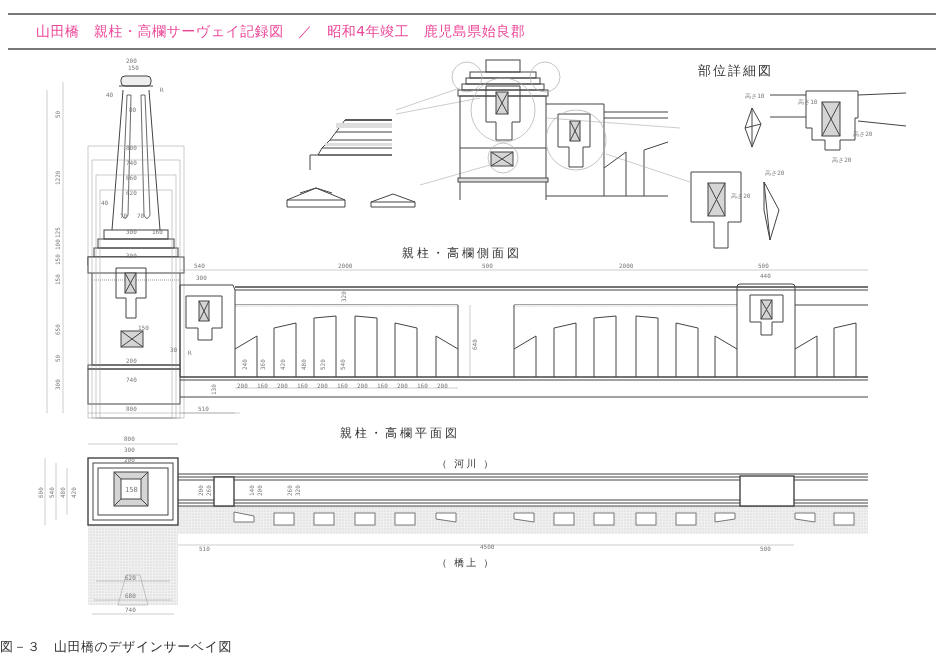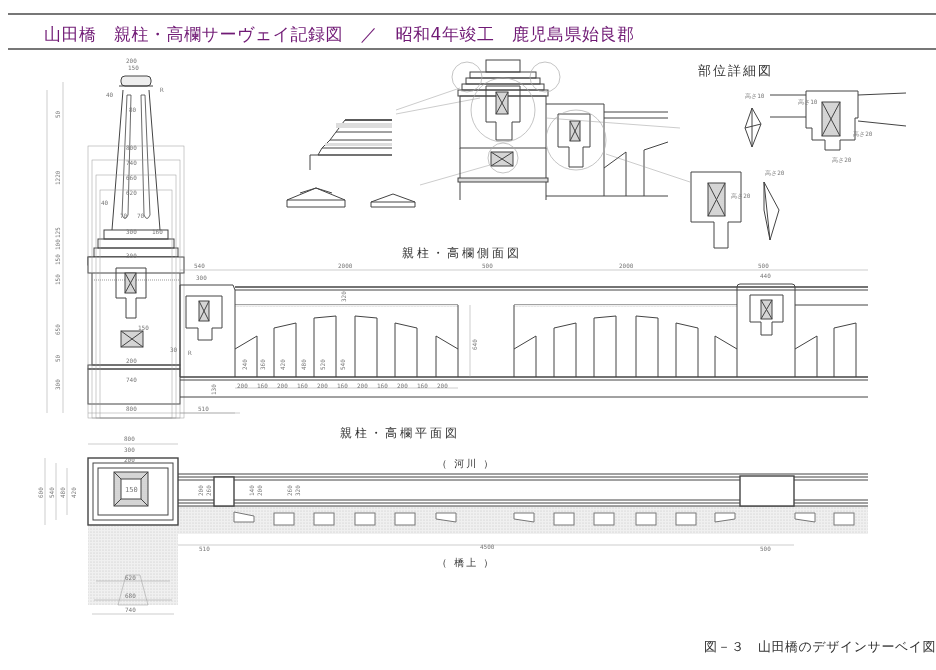--- a/index.html
+++ b/index.html
@@ -1,24 +1,24 @@
 <!DOCTYPE html>
 <html><head>
 <meta charset="utf-8">
 <style>
   html,body{margin:0;padding:0;background:#fff;}
   body{width:936px;height:670px;position:relative;overflow:hidden;font-family:"DejaVu Sans","Liberation Sans",sans-serif;color:#333;}
   .rule{position:absolute;left:8px;right:0;height:2px;background:#777;}
   .rule.top{top:13px;}
   .rule.mid{top:48px;height:1.5px;}
-  .header-title{position:absolute;left:44px;top:23px;font-size:17px;letter-spacing:0.5px;color:#701a75;white-space:pre;}
+  .header-title{position:absolute;left:36px;top:23px;font-size:14px;letter-spacing:0.5px;color:#ec4899;white-space:pre;}
   svg.drawing{position:absolute;left:0;top:0;}
   .lbl{font-family:"DejaVu Sans","Liberation Sans",sans-serif;fill:#333;}
   .dim{font-family:"DejaVu Sans Mono","Liberation Mono",monospace;fill:#777;font-size:6px;}
-  .caption{position:absolute;left:0;right:0;top:638px;text-align:right;font-size:13px;color:#333;letter-spacing:0.5px;white-space:pre;}
+  .caption{position:absolute;left:0;right:0;top:638px;text-align:left;font-size:13px;color:#333;letter-spacing:0.5px;white-space:pre;}
 </style>
 </head>
 <body>
 
 <div class="rule top"></div>
 <div class="header-title">山田橋　親柱・高欄サーヴェイ記録図　／　昭和4年竣工　鹿児島県始良郡</div>
 <div class="rule mid"></div>
 
 <svg class="drawing" width="936" height="670" viewBox="0 0 936 670">
   <defs>

